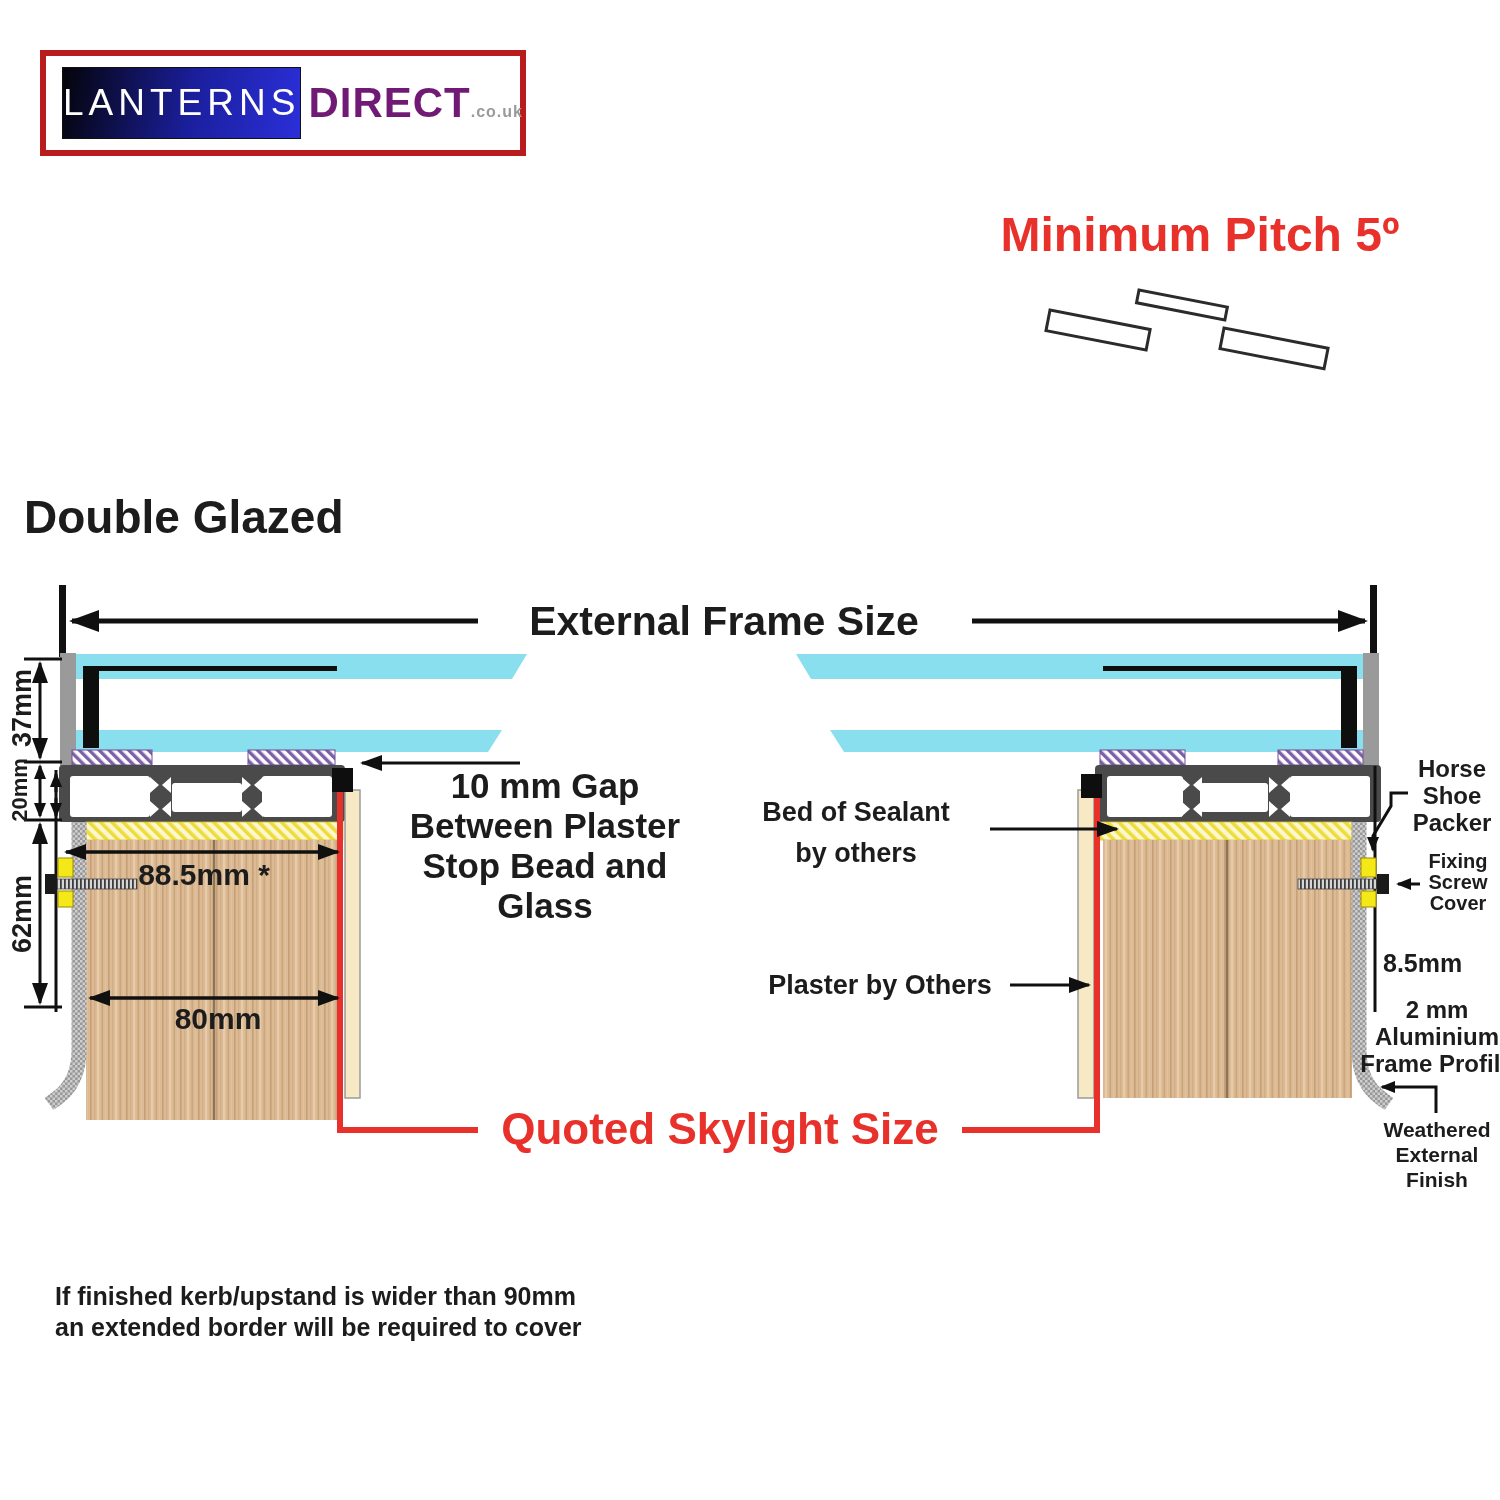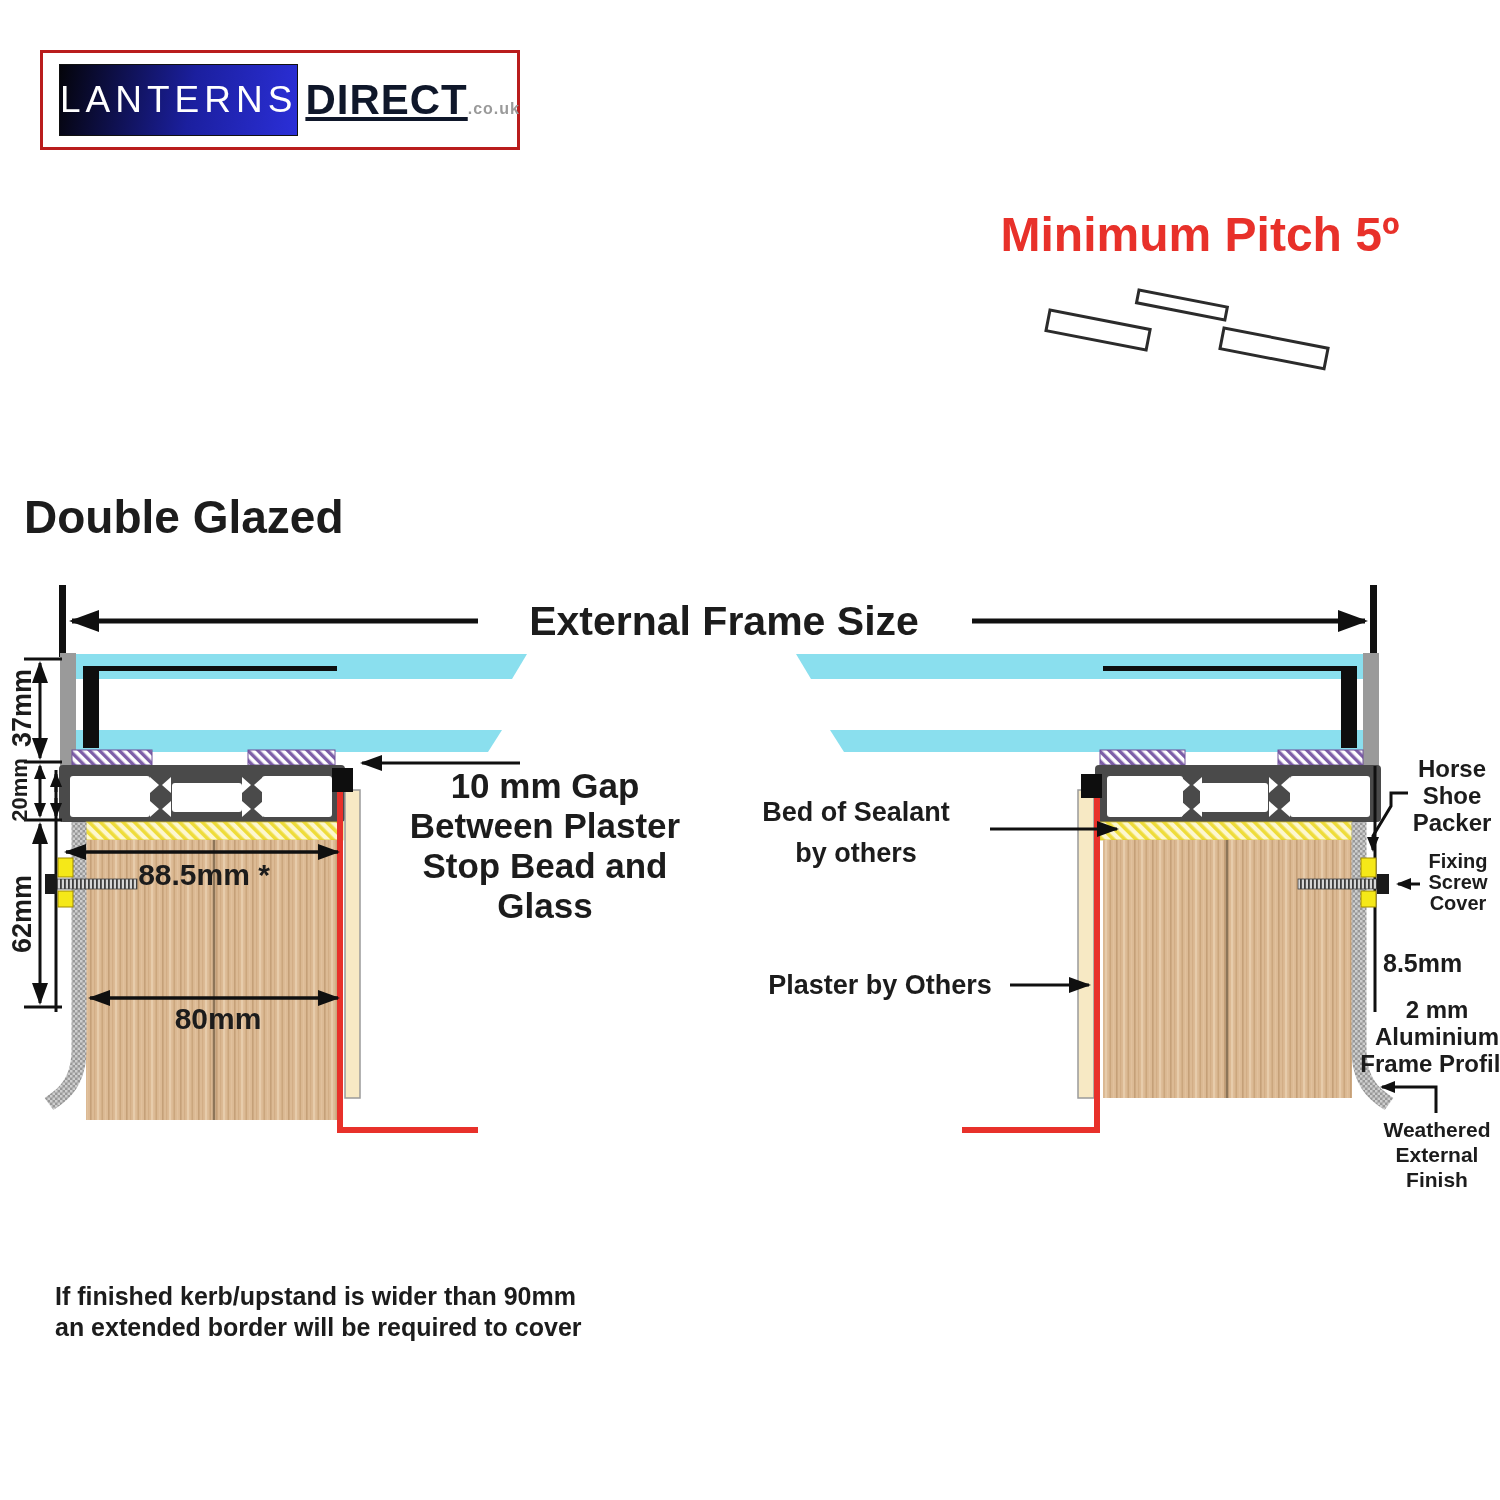--- a/index.html
+++ b/index.html
@@ -3,28 +3,28 @@
 <meta charset="utf-8">
 <style>
   html,body{margin:0;padding:0;background:#fff;}
   .page{position:relative;width:1500px;height:1500px;background:#fff;overflow:hidden;
         font-family:"Liberation Sans",sans-serif;color:#1c1c1c;}
   .abs{position:absolute;}
   .ctr{transform:translateX(-50%);text-align:center;}
   .b{font-weight:700;}
   .xb{font-weight:800;}
   
-  .logo{position:absolute;left:40px;top:50px;width:474px;height:94px;border:3px solid #b91c1c;
+  .logo{position:absolute;left:40px;top:50px;width:474px;height:94px;border:6px solid #b91c1c;
         background:#fff;display:flex;align-items:center;}
   .logo-blue{margin-left:16px;height:70px;width:246px;
         background:linear-gradient(100deg,#04040a 0%,#1b1f9e 55%,var(--logo_blue) 100%);
         display:flex;align-items:center;justify-content:center;border:1px solid #111;}
   .logo-primary{color:#fff;font-size:37px;font-weight:400;letter-spacing:5px;}
   .logo-right{display:flex;align-items:baseline;margin-left:7px;}
-  .logo-secondary{font-size:42px;font-weight:800;color:#0f172a;letter-spacing:1px;text-decoration:underline;}
+  .logo-secondary{font-size:42px;font-weight:800;color:#701a75;letter-spacing:1px;}
   .logo-suffix{font-size:16px;font-weight:700;color:#9a9a9a;letter-spacing:1px;}
   
   .min-pitch{left:1200px;top:207px;font-size:48px;color:var(--accent_red);white-space:nowrap;}
   .section-title{left:24px;top:490px;font-size:46px;}
   .efs{left:724px;top:598px;font-size:41px;white-space:nowrap;}
   .quoted{left:720px;top:1104px;font-size:44px;color:var(--accent_red);white-space:nowrap;}
   
   .rot{transform:translate(-50%,-50%) rotate(-90deg);transform-origin:center;white-space:nowrap;}
   .dim37{left:22px;top:708px;font-size:27px;}
   .dim20{left:20px;top:790px;font-size:22px;}
@@ -266,19 +266,20 @@
     <div>Aluminium</div>
     <div>Frame Profile</div>
   </div>
 
   <div class="abs ctr b ann weathered-block">
     <div>Weathered</div>
     <div>External</div>
     <div>Finish</div>
   </div>
 
+  <div class="abs ctr xb quoted">Quoted Skylight Size</div>
 
   <div class="abs b note">
     <div>If finished kerb/upstand is wider than 90mm</div>
     <div>an extended border will be required to cover</div>
   </div>
 
 </div>
 
 </body></html>

